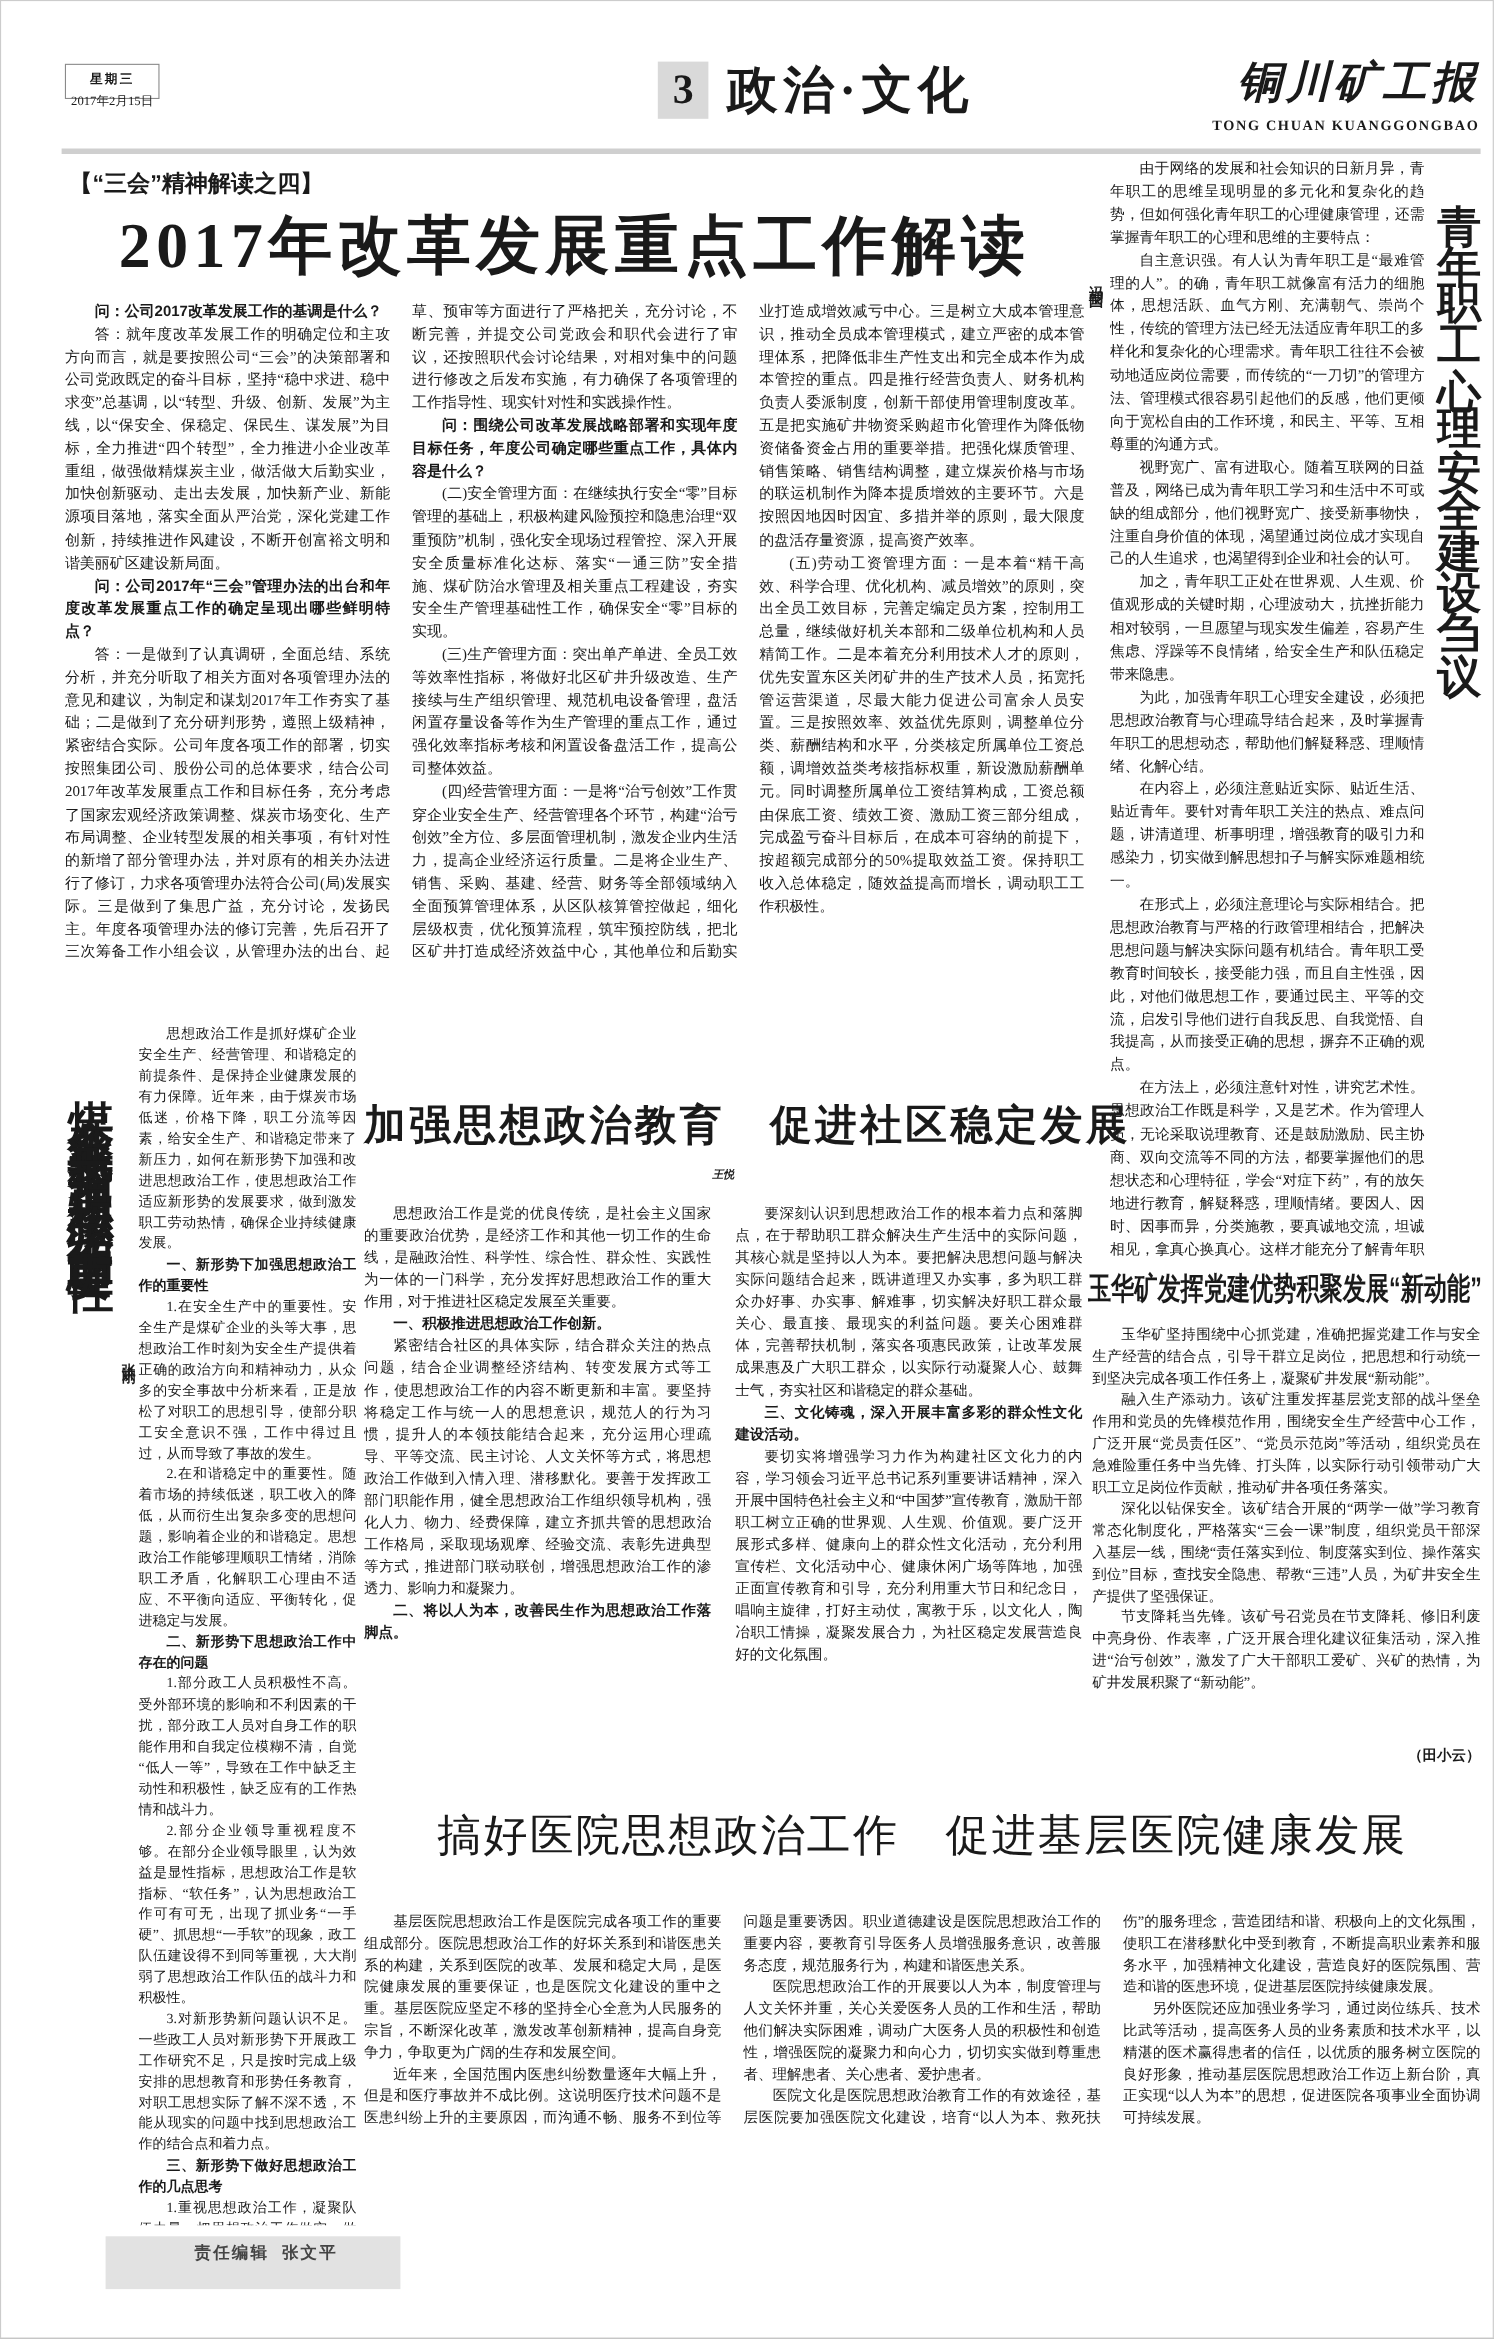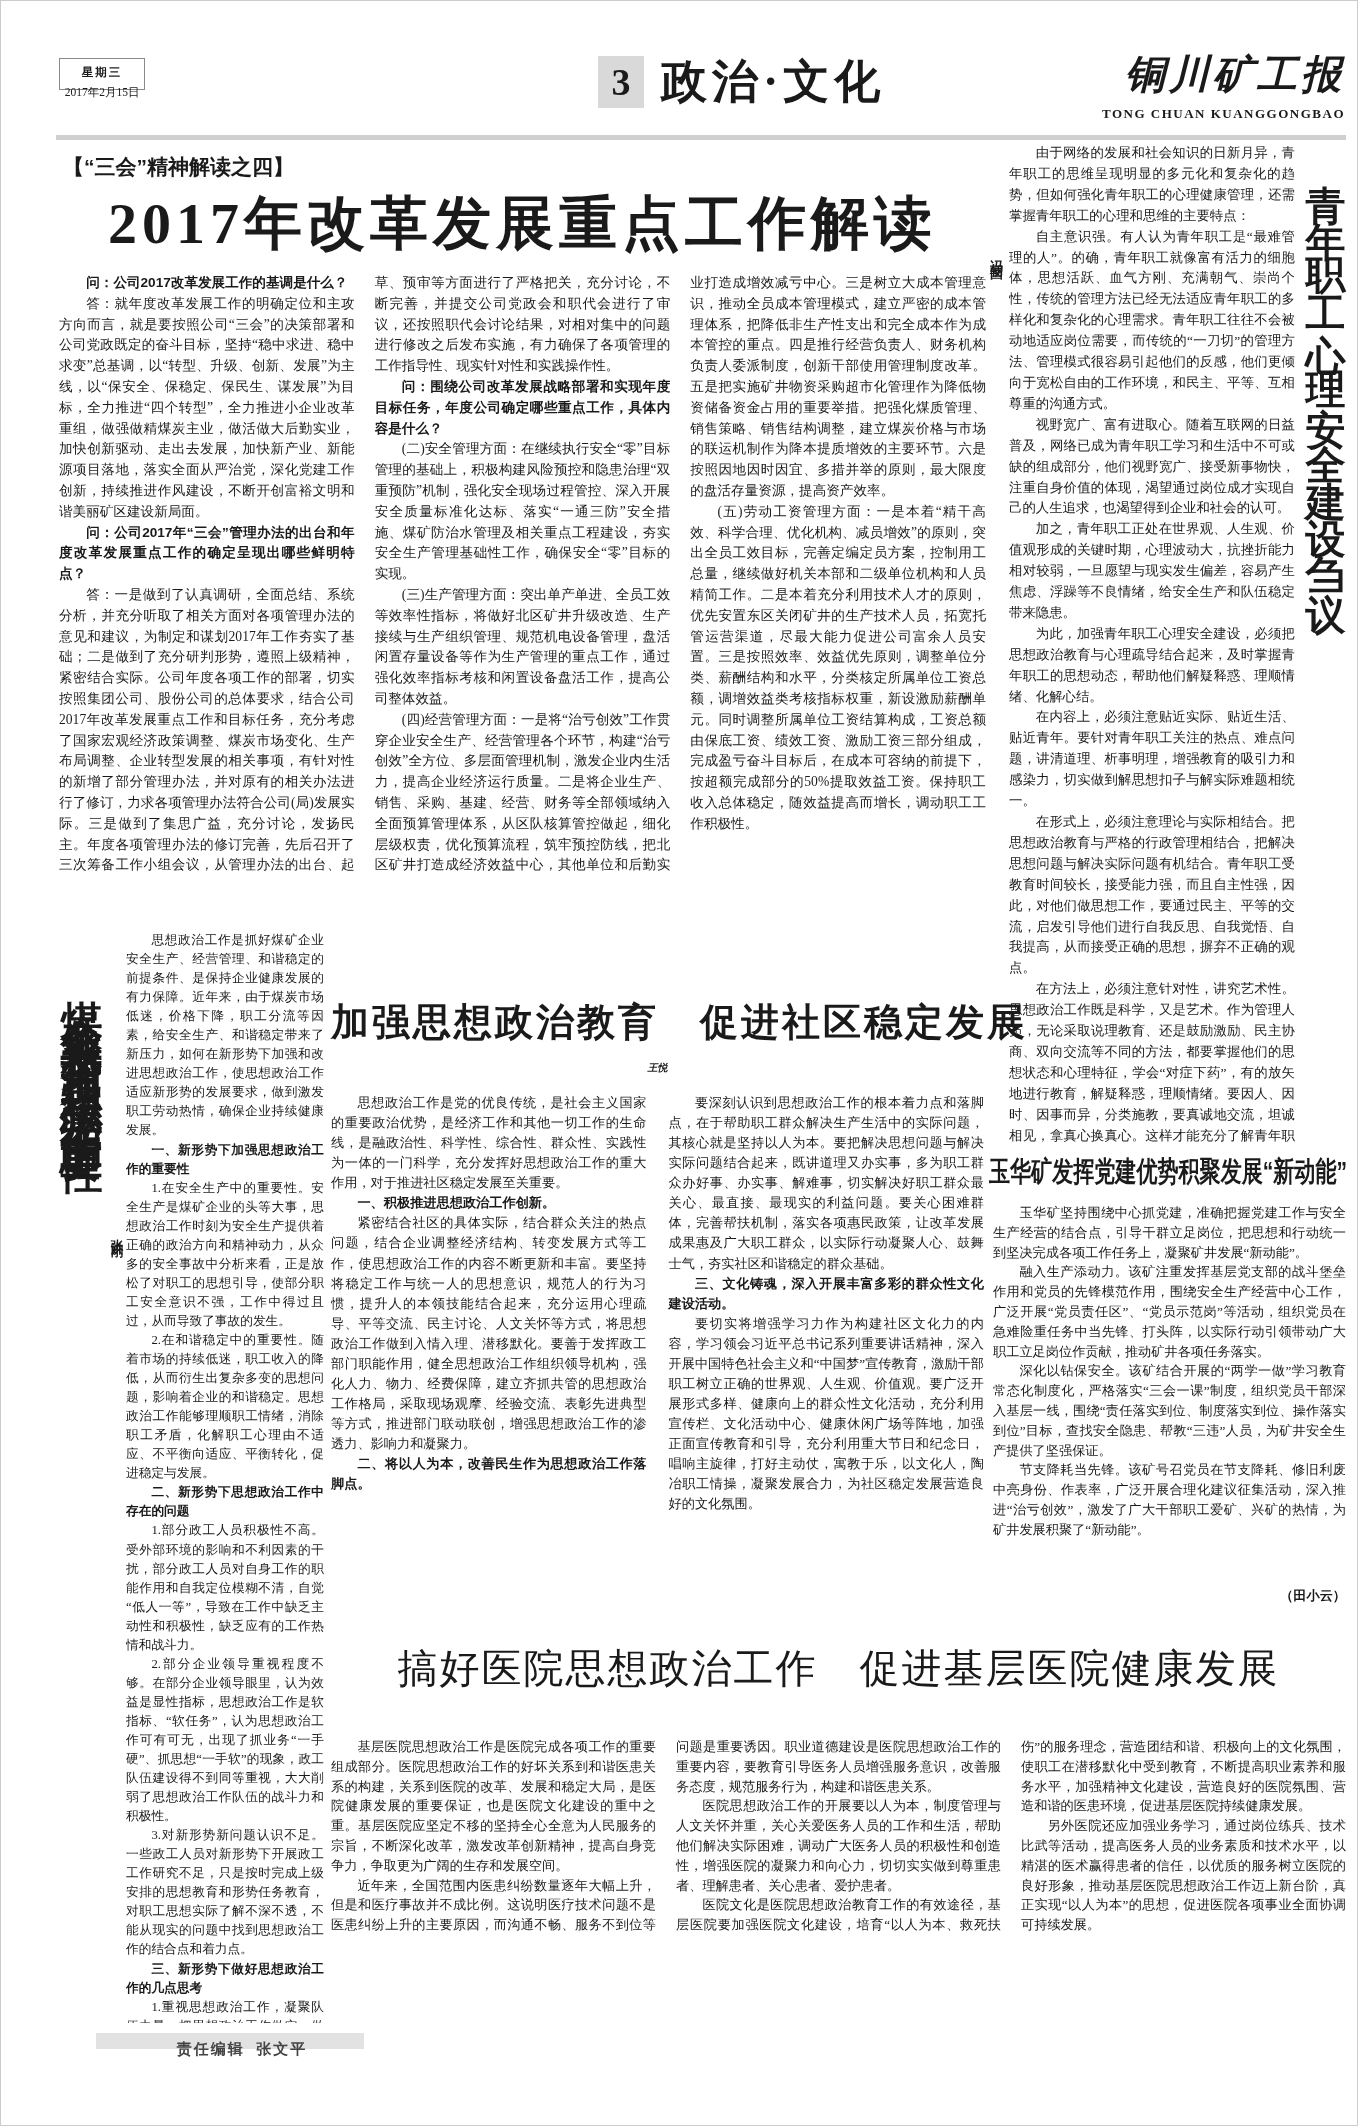--- a/index.html
+++ b/index.html
@@ -46,21 +46,21 @@
                   font-family:"DejaVu Serif","Liberation Serif",serif;}
 
   
   .left-art{position:absolute;left:55px;top:928px;width:268px;height:1096px;}
   .left-vhead{position:absolute;left:0;top:38px;writing-mode:vertical-rl;
               font-size:42px;font-weight:900;letter-spacing:8px;line-height:1.2;}
   .left-vauthor{position:absolute;left:52px;top:300px;writing-mode:vertical-rl;
                 font-size:12.5px;font-weight:bold;letter-spacing:3px;}
   .left-body{position:absolute;left:70px;top:2px;width:198px;height:1092px;overflow:hidden;
              font-size:12.7px;line-height:1.5;text-align:justify;}
-  .editor-box{position:absolute;left:95px;top:2032px;width:268px;height:16px;background:#e2e2e2;
+  .editor-box{position:absolute;left:95px;top:2032px;width:268px;height:48px;background:#e2e2e2;
               text-align:center;line-height:32px;font-size:15px;font-weight:bold;color:#444;
               letter-spacing:2px;padding-left:24px;}
 
   
   .comm-headline{position:absolute;left:330px;top:996px;width:653px;text-align:center;
                  font-size:38px;font-weight:bold;letter-spacing:3px;
                  font-family:"DejaVu Serif","Liberation Serif",serif;white-space:nowrap;}
   .comm-author{position:absolute;left:330px;top:1060px;width:653px;text-align:center;
                font-size:10px;font-weight:bold;font-style:italic;}
   .comm-cols{position:absolute;left:330px;top:1092px;width:653px;height:528px;

